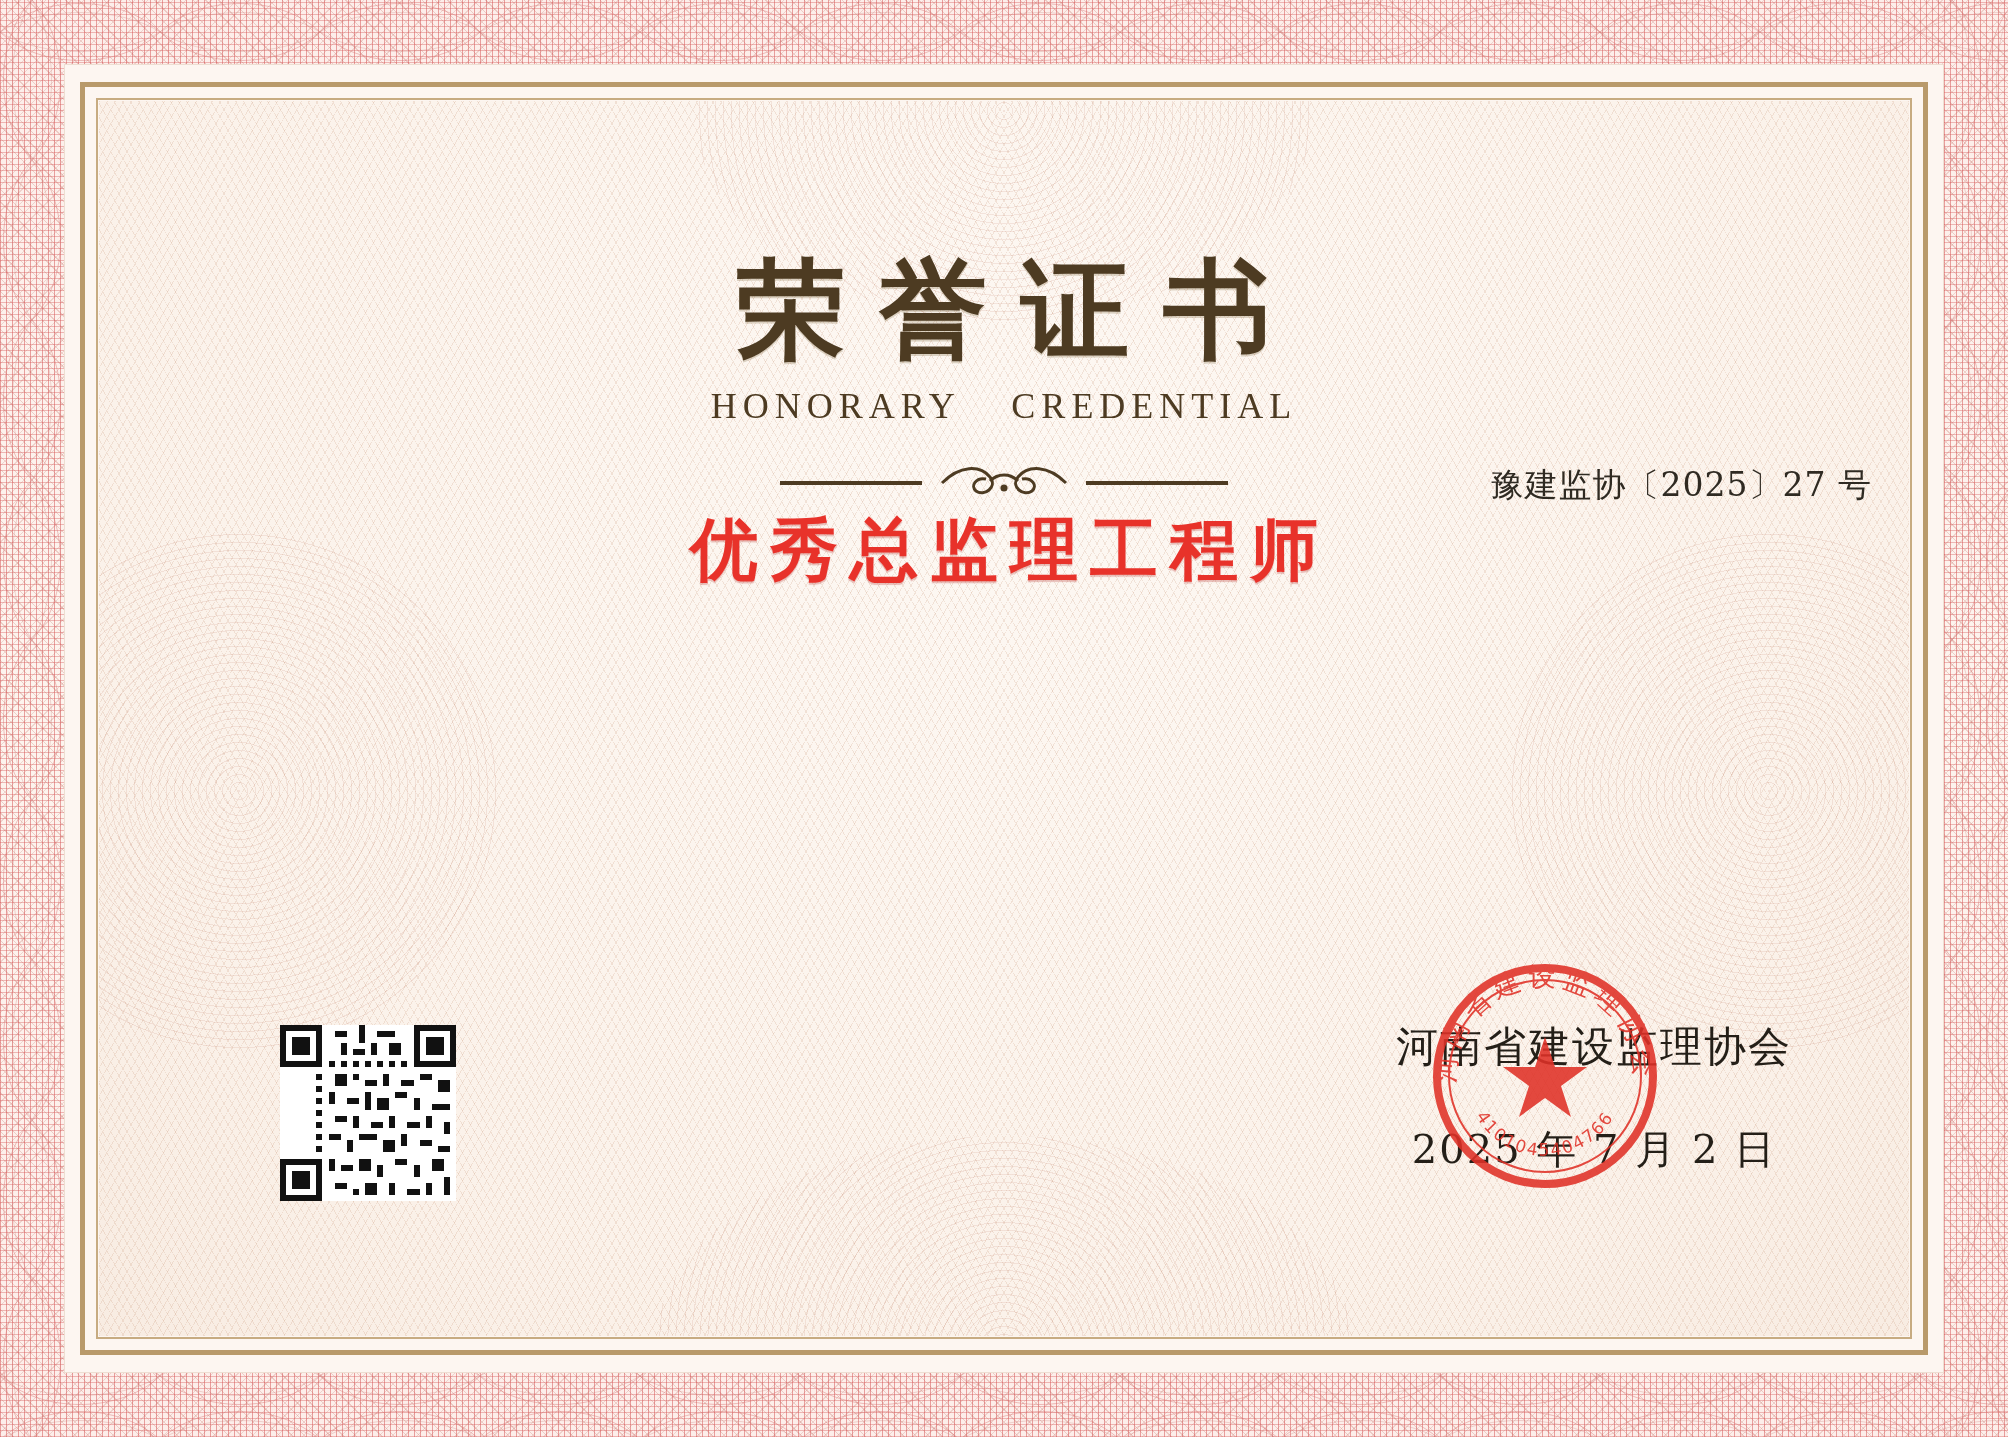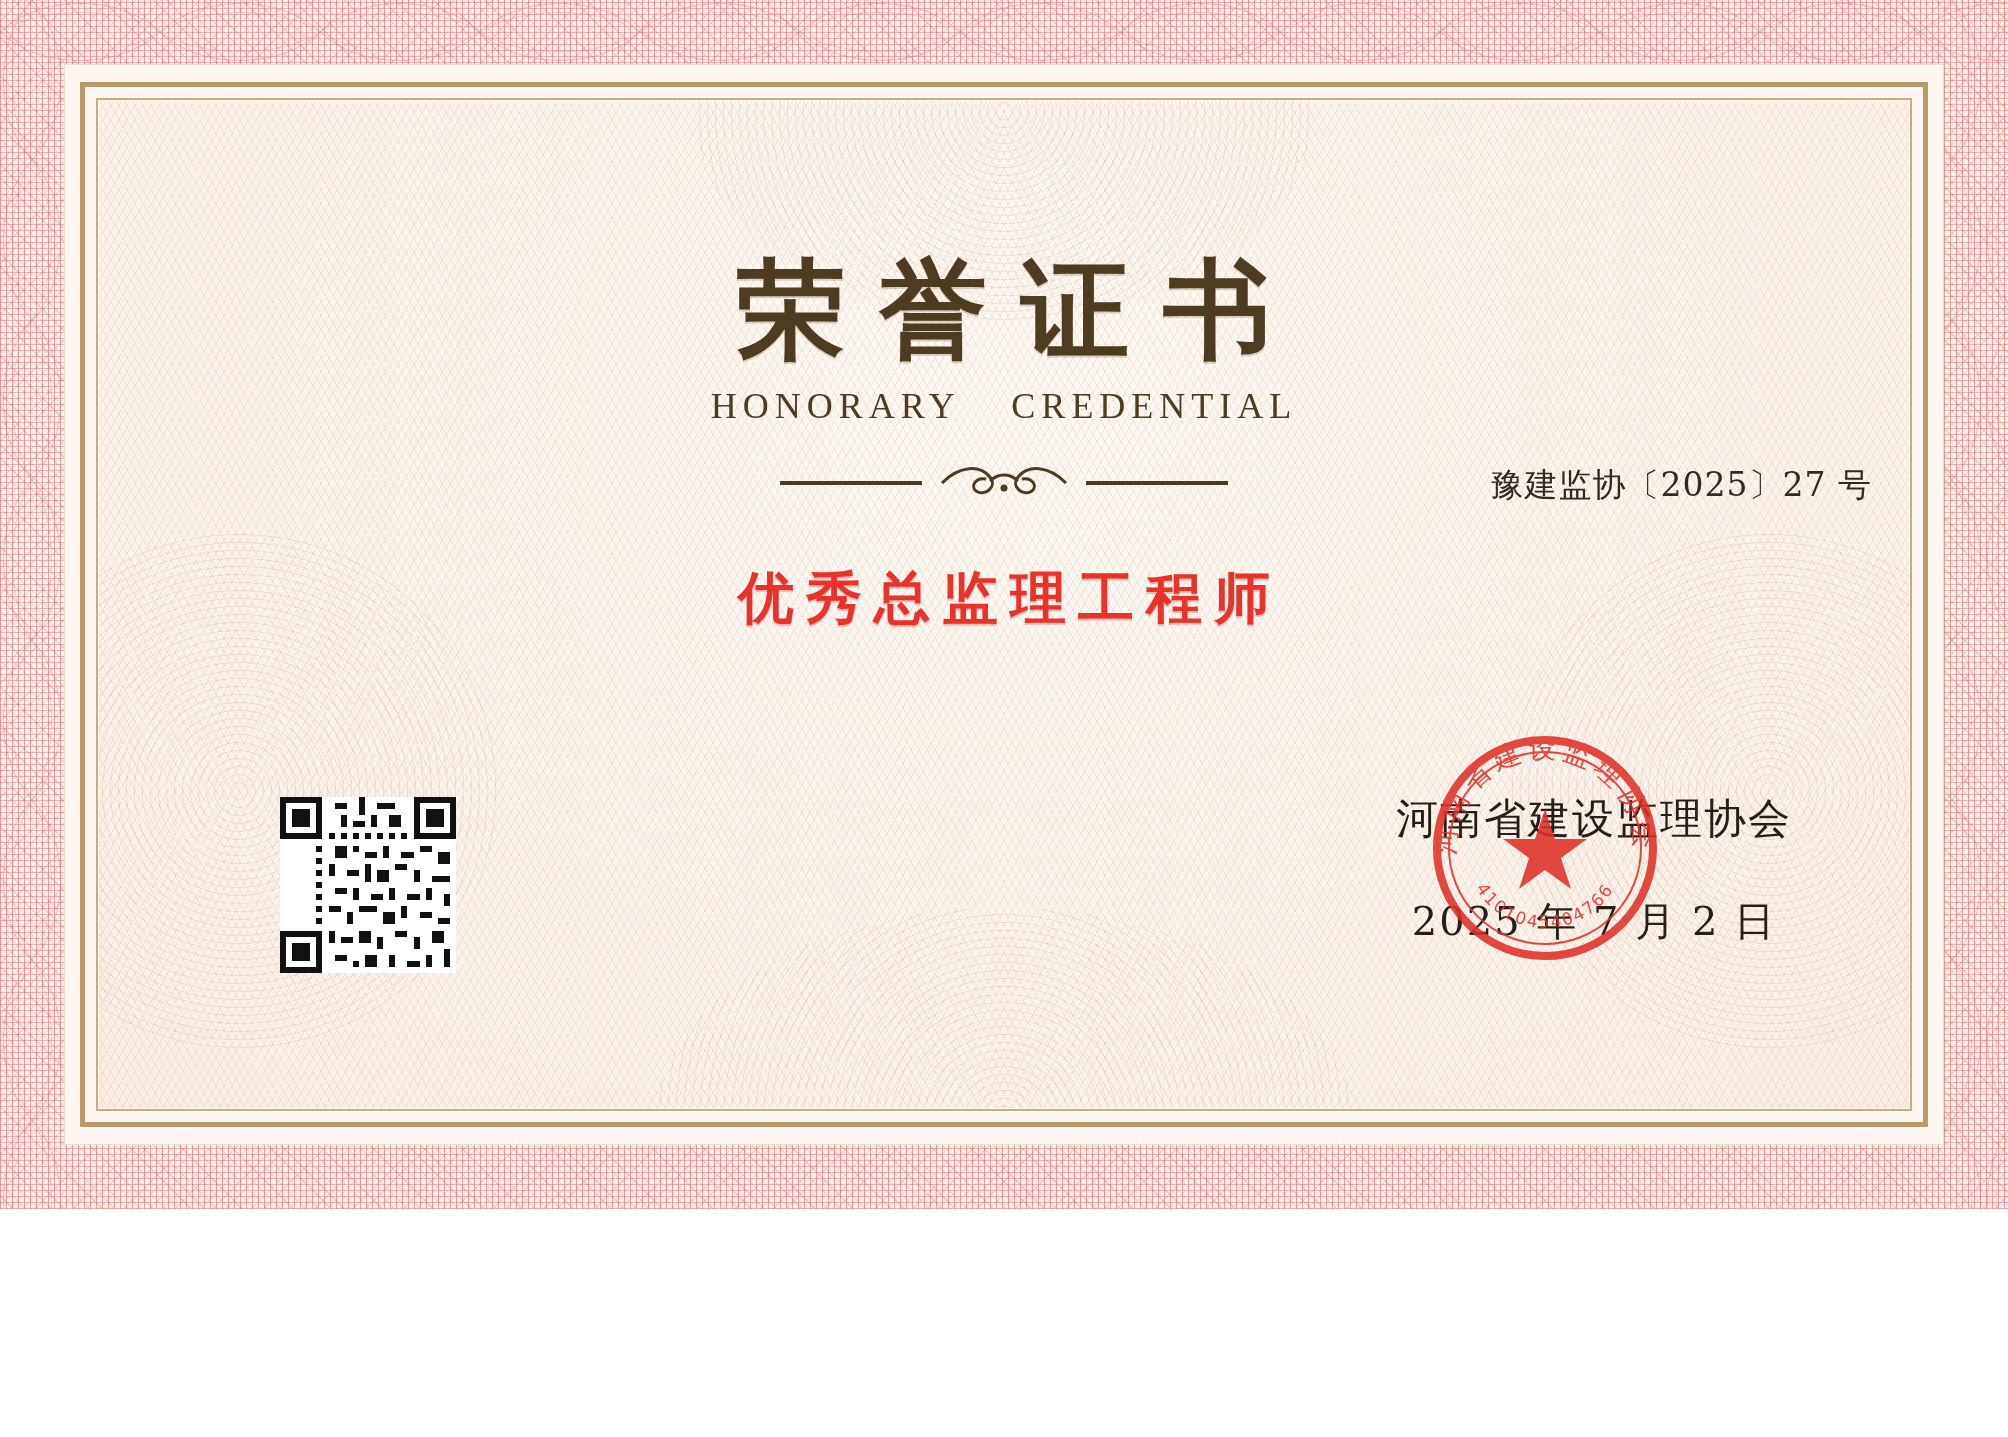--- a/index.html
+++ b/index.html
@@ -11,21 +11,21 @@
     width: 2008px;
     height: 1437px;
     overflow: hidden;
     font-family: "Liberation Serif", serif;
   }
 
   
   .certificate {
     position: relative;
     width: 2008px;
-    height: 1209px;
+    height: 1437px;
     box-sizing: border-box;
     background: #fde047;
     overflow: hidden;
   }
 
   
   .border-band {
     position: absolute;
     inset: 0;
     background:
@@ -198,25 +198,24 @@
     color: #241f18;
     white-space: nowrap;
   }
   .body-line .name {
     font-weight: 700;
     padding: 0 10px;
   }
   .body-line .num { padding: 0 4px; }
 
   .award {
-    margin-top: 56px;
     text-align: center;
     font-family: "DejaVu Serif", serif;
     font-weight: 700;
-    font-size: 56px;
+    font-size: 68px;
     letter-spacing: 12px;
     text-indent: 12px;
     color: #e8322a;
     text-shadow: 0 2px 1px rgba(170,20,15,0.25);
   }
 
   
   .footer {
     position: absolute;
     left: 0;

